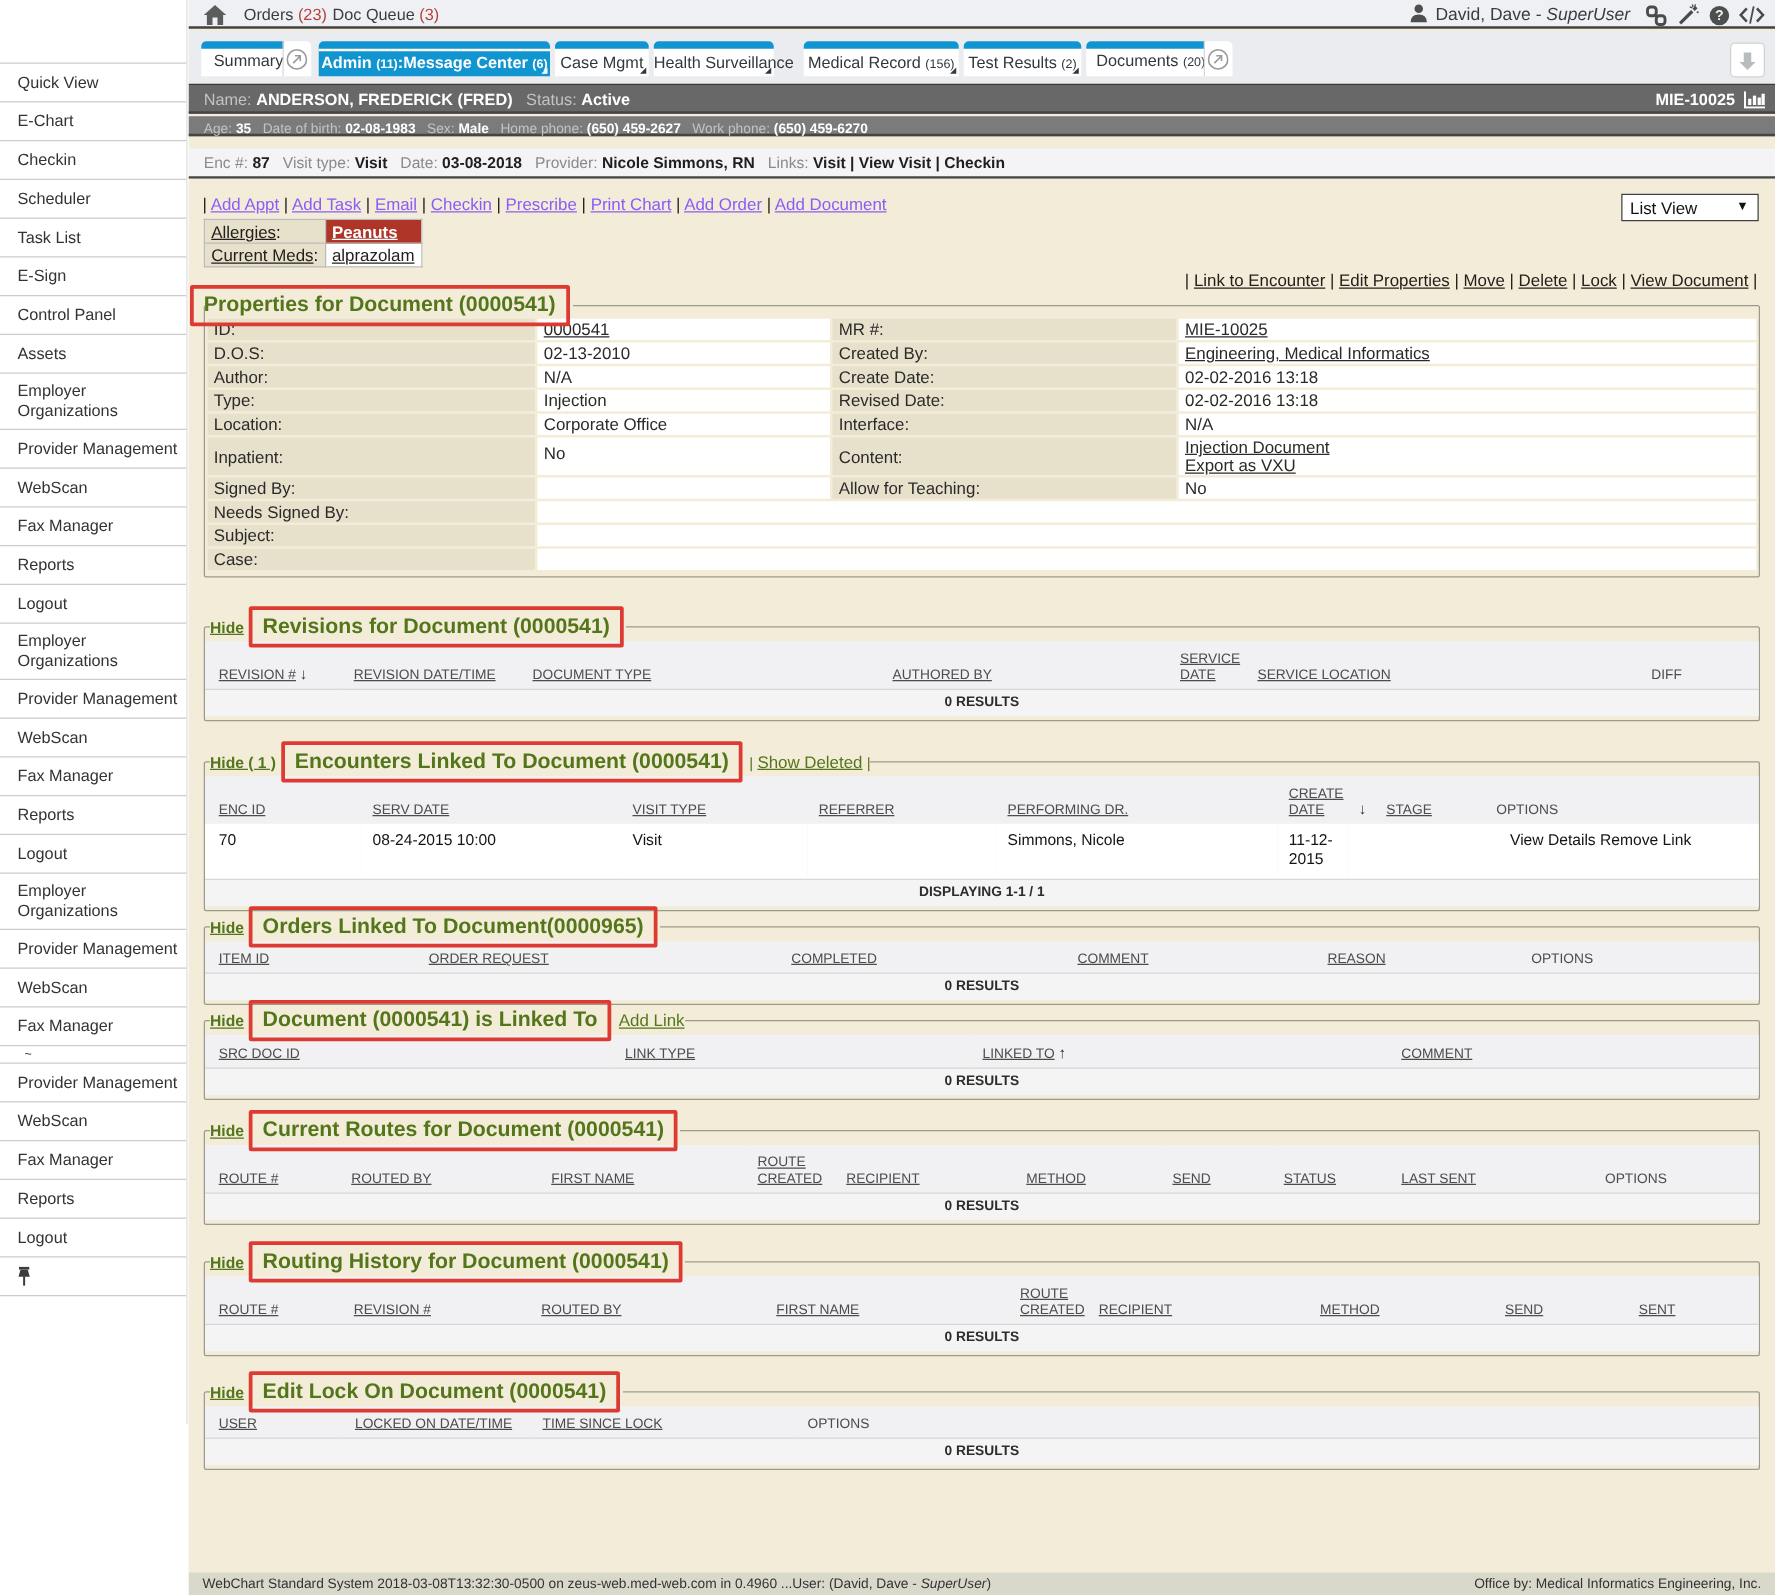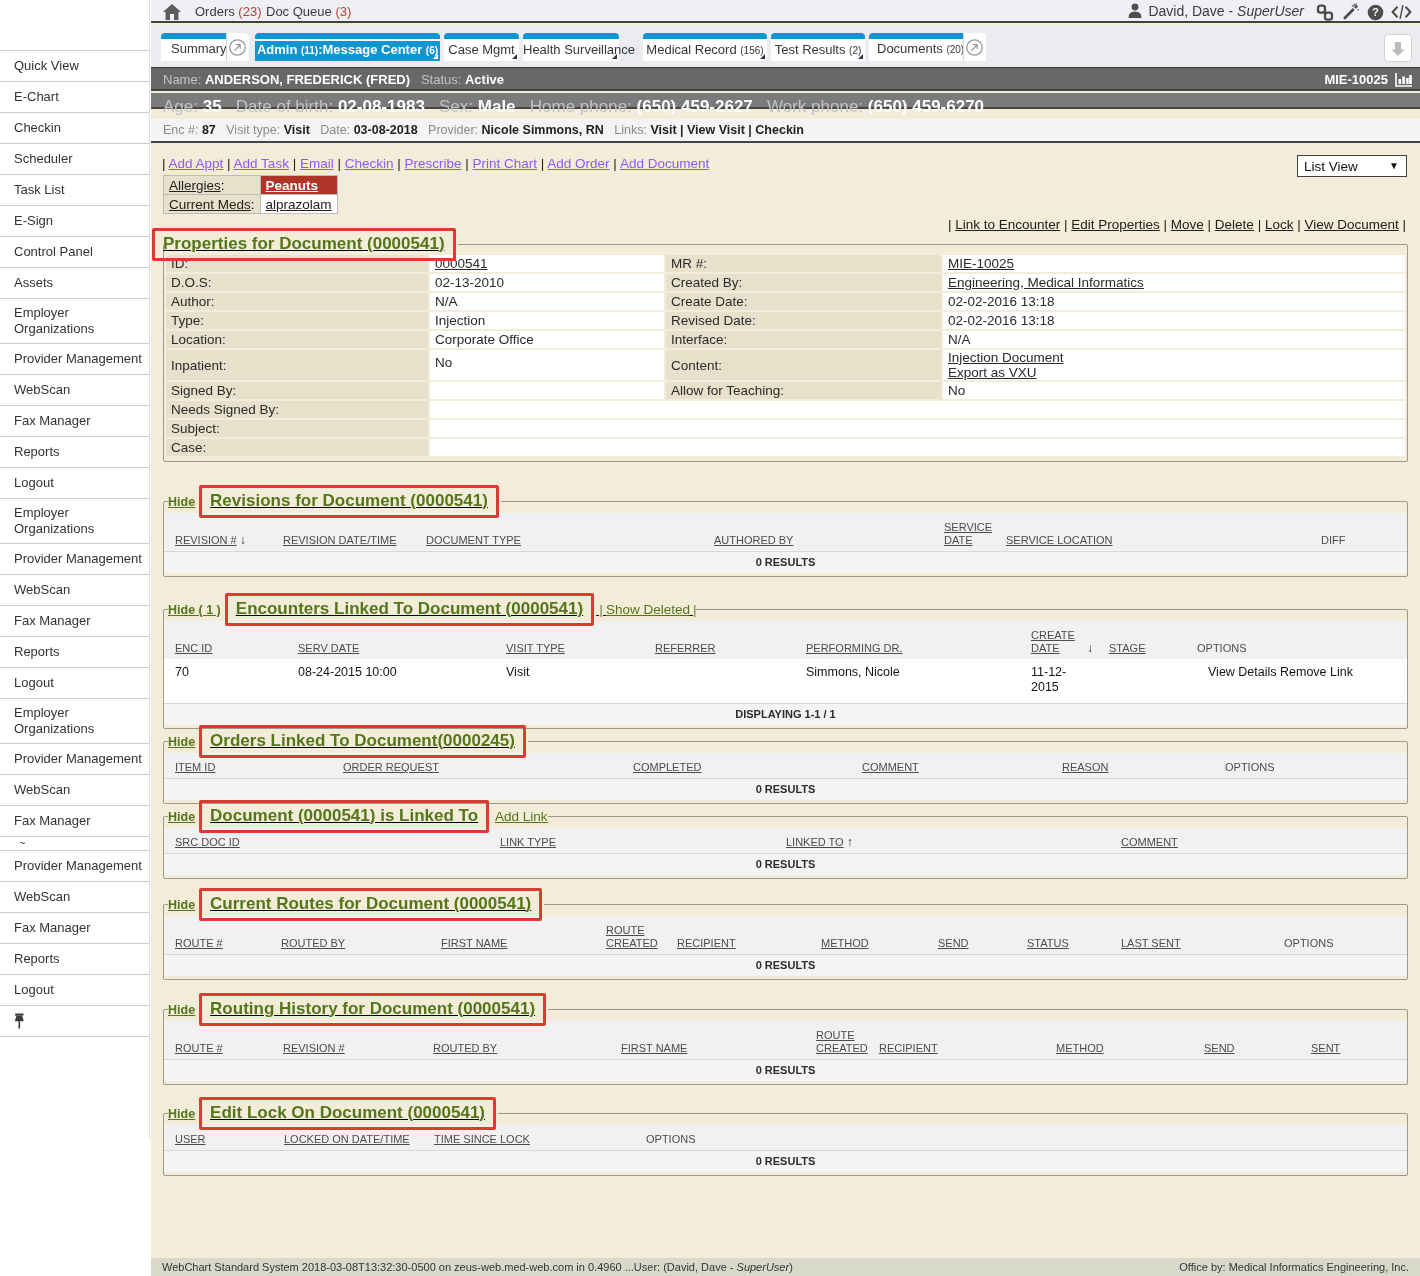--- a/index.html
+++ b/index.html
@@ -17,21 +17,21 @@
 .tab { position:absolute; top:8px; height:28px; background:#fff; border-radius:4px 4px 0 0; font-size:13px; color:#32373c; white-space:nowrap; }
 .tab .cap { position:absolute; left:0; top:0; right:0; height:6px; background:#1195d0; border-radius:4px 4px 0 0; }
 .tab .lbl { position:absolute; left:0; right:0; top:9px; text-align:center; }
 .tab.active { background:#1195d0; color:#fff; font-weight:bold; }
 .tab.active .wline { position:absolute; left:0; right:0; top:6px; height:2px; background:#fff; }
 .tab .corner { position:absolute; right:2px; bottom:2px; width:0; height:0; border-left:5px solid transparent; border-bottom:5px solid #30373d; }
 .tab.active .corner { border-bottom-color:#fff; }
 .sm { font-size:10px; }
 
 #bar1 { position:absolute; left:0; top:68px; width:1269px; height:23px; background:#686868; color:#fff; font-size:13px; border-bottom:2px solid #454545; }
-#bar2 { position:absolute; left:0; top:93px; width:1269px; height:16px; background:#7b7b7b; color:#fff; font-size:17px; border-bottom:2px solid #454545; }
+#bar2 { position:absolute; left:0; top:93px; width:1269px; height:16px; background:#7b7b7b; color:#fff; font-size:11px; border-bottom:2px solid #454545; }
 #bar3 { position:absolute; left:0; top:119px; width:1269px; height:24px; background:#f4f4f6; font-size:12.5px; border-bottom:2px solid #454545; }
 .blbl { color:#c3c3c3; font-weight:normal; }
 .bval { color:#fff; font-weight:bold; }
 #bar3 .glbl { color:#8a8a8a; }
 #bar3 .gval { color:#1e1e1e; font-weight:bold; }
 
 #main { position:absolute; left:0; top:143px; width:1269px; height:1115px; background:#f3ecd9; }
 #actions { position:absolute; left:11px; top:13px; font-size:13.5px; color:#23201c; }
 #actions a { color:#8b5cf6; text-decoration:underline; }
 #listview { position:absolute; right:13px; top:12px; width:110px; height:22px; font-size:13.5px; border:1px solid #404040; background:#fff; color:#111; }
@@ -41,21 +41,21 @@
 #allerg td.l { width:90px; white-space:nowrap; }
 #allerg td.l { background:#e7e0cb;margin-top:20px; }
 #allerg a { color:#23201c; text-decoration:underline; }
 #allerg .red { background:#b03529; }
 #allerg .red a { color:#fff; font-weight:bold; text-decoration:underline; }
 #rightlinks { position:absolute; right:14px; top:74px; font-size:13.5px; color:#23201c; }
 #rightlinks a { color:#23201c; text-decoration:underline; }
 
 .sec { position:absolute; left:12px; width:1245px; }
 fieldset.fs { border:1px solid #9b9b8d; border-radius:2px; padding:0 0 3px 0; }
-legend.lg { margin-left:4px; padding:0; font-size:12px; display:flex; align-items:center; white-space:nowrap;text-decoration:underline; }
+legend.lg { margin-left:4px; padding:0; font-size:12px; display:flex; align-items:center; white-space:nowrap; }
 .hide-link { color:#53761a; font-weight:bold; text-decoration:underline; font-size:12.5px; margin-right:2px; }
 .redbox { border:3px solid #dd3a32; border-radius:2px; padding:3px 8px; margin:0 2px; line-height:20px; position:relative; z-index:3; display:inline-block; }
 .gtitle { color:#53761a; font-weight:bold; font-size:17px; }
 .glink { color:#53761a; text-decoration:underline; font-size:13.5px; }
 
 table.res { width:100%; border-collapse:collapse; table-layout:fixed; font-size:11px; color:#4c4c4c; margin-top:-5px; }
 table.res th:first-child, table.res tr.drow td:first-child { padding-left:11px; }
 table.res th { background:#f1f1f3; font-weight:normal; text-align:left; padding:8px 4px 4px 9px; vertical-align:bottom; line-height:13px; }
 table.res th span { text-decoration:underline; }
 table.res td.zero { background:#f4f4f5; border-top:1px solid #d7d7d7; text-align:center; font-weight:bold; color:#2c2c2c; padding:4px 0 5px; }
@@ -388,21 +388,21 @@
                 <td class="zero" colspan="9">DISPLAYING 1-1 / 1</td>
               </tr>
         </tbody>
           </table>
       </fieldset>
     </div>
     <div id="sec-ord" class="sec" style="top:582px">
       <fieldset class="fs">
         <legend class="lg">
             <a class="hide-link">Hide</a>
-            <span class="redbox"><span class="gtitle">Orders Linked To Document(0000245)</span></span>
+            <span class="redbox"><span class="gtitle">Orders Linked To Document(0000965)</span></span>
           </legend>
         <table class="res">
           <colgroup>
               <col style="width:170px">
               <col style="width:290px">
               <col style="width:229px">
               <col style="width:200px">
               <col style="width:163px">
               <col>
             </colgroup>

